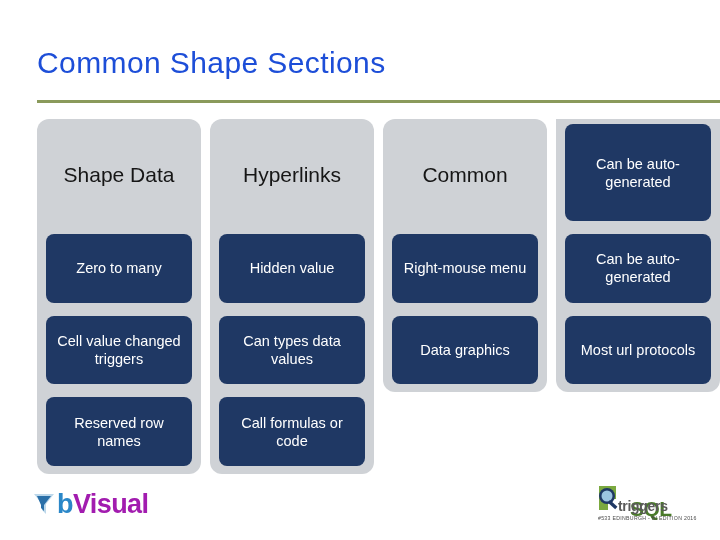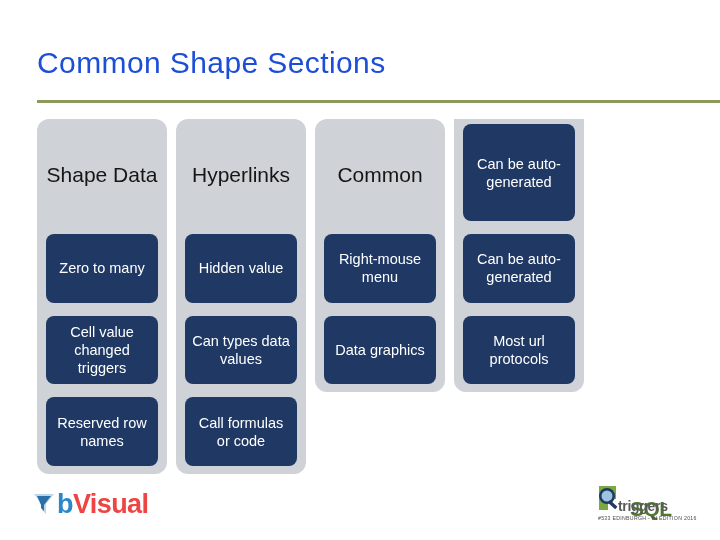--- a/index.html
+++ b/index.html
@@ -33,21 +33,21 @@
     width: 683px;
     height: 3px;
     background: #8a9a5b;
   }
 
   
   #section-table {
     position: absolute;
     left: 37px;
     top: 119px;
-    width: 547px;
+    width: 683px;
     height: 355px;
     display: grid;
     grid-template-columns: repeat(4, 1fr);
     grid-template-rows: 110px 1fr 1fr 1fr;
     column-gap: 9px;
     row-gap: 0px;
   }
 
   .col-shell {
     background: #cfd2d6;
@@ -115,21 +115,21 @@
     position: relative;
   }
   #bvisual-wordmark {
     font-size: 27px;
     font-weight: bold;
     color: #2a87c8;
     letter-spacing: -0.6px;
     line-height: 27px;
   }
   #bvisual-wordmark .dark {
-    color: #ef4444;
+    color: #a21caf;
     text-align: center;
   }
 
   #sqlsat-logo {
     position: absolute;
     left: 596px;
     top: 482px;
     width: 110px;
     height: 44px;
   }

